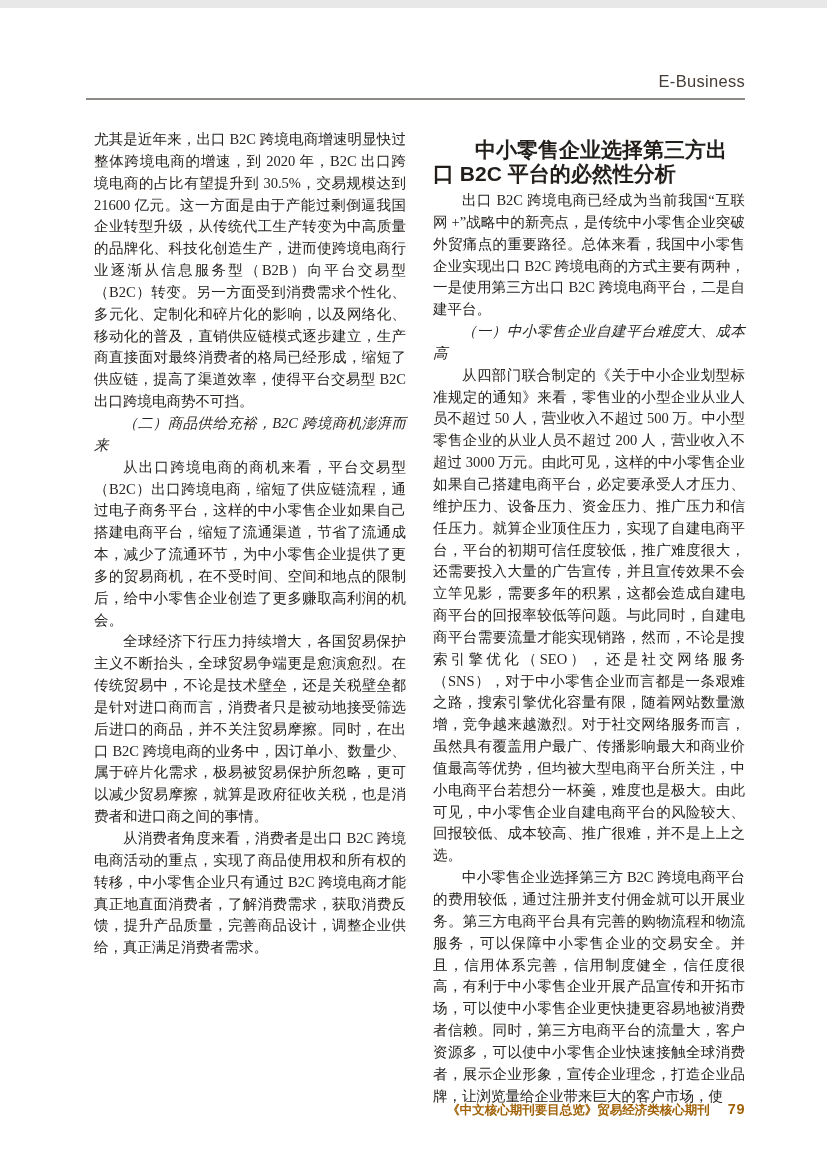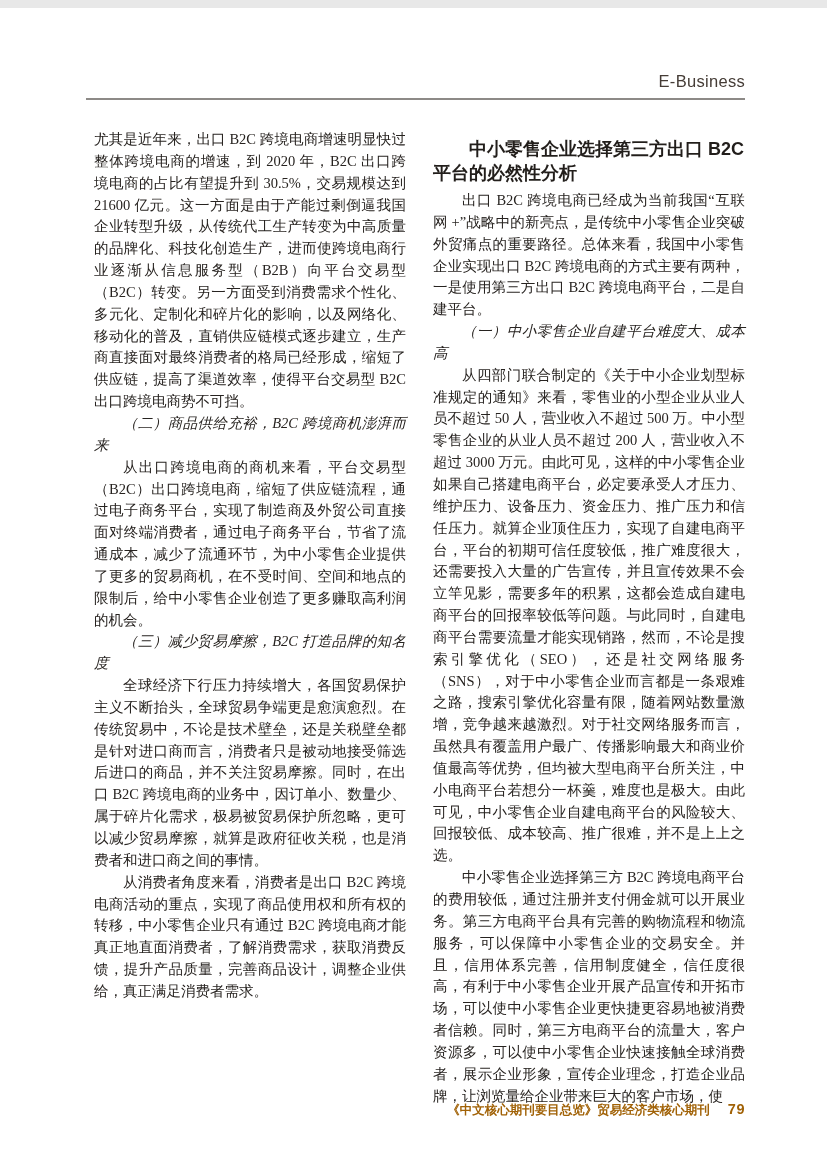--- a/index.html
+++ b/index.html
@@ -48,21 +48,21 @@
   }
   .col p { margin: 0; text-indent: 2em; }
   .col p.no-indent { text-indent: 0; }
   .col p.subhead {
     font-style: italic;
     font-weight: 400;
   }
   .col h2.section-heading {
     font-family: "Liberation Sans", "DejaVu Sans", sans-serif;
     font-weight: bold;
-    font-size: 18px;
+    font-size: 21px;
     line-height: 23.5px;
     text-indent: 2em;
     text-align: left;
     margin: 9px 0 5px 0;
     color: #221e1b;
   }
   .footer {
     position: absolute;
     left: 86px;
     right: 82px;
@@ -86,22 +86,21 @@
 <div class="page">
 
   <div class="header-label">E-Business</div>
   <div class="header-rule"></div>
 
   <div class="columns">
 
     <div class="col">
       <p class="no-indent">尤其是近年来，出口 B2C 跨境电商增速明显快过整体跨境电商的增速，到 2020 年，B2C 出口跨境电商的占比有望提升到 30.5%，交易规模达到 21600 亿元。这一方面是由于产能过剩倒逼我国企业转型升级，从传统代工生产转变为中高质量的品牌化、科技化创造生产，进而使跨境电商行业逐渐从信息服务型（B2B）向平台交易型（B2C）转变。另一方面受到消费需求个性化、多元化、定制化和碎片化的影响，以及网络化、移动化的普及，直销供应链模式逐步建立，生产商直接面对最终消费者的格局已经形成，缩短了供应链，提高了渠道效率，使得平台交易型 B2C 出口跨境电商势不可挡。</p>
       <p class="subhead">（二）商品供给充裕，B2C 跨境商机澎湃而来</p>
-      <p>从出口跨境电商的商机来看，平台交易型（B2C）出口跨境电商，缩短了供应链流程，通过电子商务平台，实现了制造商及外贸公司直接面对终端消费者，通过电子商务平台，节省了流通成本，减少了流通环节，为中小零售企业提供了更多的贸易商机，在不受时间、空间和地点的限制后，给中小零售企业创造了更多赚取高利润的机会。</p>
-      <p class="subhead">（三）减少贸易摩擦，B2C 打造品牌的知名度</p>
+      <p>从出口跨境电商的商机来看，平台交易型（B2C）出口跨境电商，缩短了供应链流程，通过电子商务平台，这样的中小零售企业如果自己搭建电商平台，缩短了流通渠道，节省了流通成本，减少了流通环节，为中小零售企业提供了更多的贸易商机，在不受时间、空间和地点的限制后，给中小零售企业创造了更多赚取高利润的机会。</p>
       <p>全球经济下行压力持续增大，各国贸易保护主义不断抬头，全球贸易争端更是愈演愈烈。在传统贸易中，不论是技术壁垒，还是关税壁垒都是针对进口商而言，消费者只是被动地接受筛选后进口的商品，并不关注贸易摩擦。同时，在出口 B2C 跨境电商的业务中，因订单小、数量少、属于碎片化需求，极易被贸易保护所忽略，更可以减少贸易摩擦，就算是政府征收关税，也是消费者和进口商之间的事情。</p>
       <p>从消费者角度来看，消费者是出口 B2C 跨境电商活动的重点，实现了商品使用权和所有权的转移，中小零售企业只有通过 B2C 跨境电商才能真正地直面消费者，了解消费需求，获取消费反馈，提升产品质量，完善商品设计，调整企业供给，真正满足消费者需求。</p>
 
     </div>
 
     <div class="col">
       <h2 class="section-heading">中小零售企业选择第三方出口 B2C 平台的必然性分析</h2>
       <p>出口 B2C 跨境电商已经成为当前我国“互联网 +”战略中的新亮点，是传统中小零售企业突破外贸痛点的重要路径。总体来看，我国中小零售企业实现出口 B2C 跨境电商的方式主要有两种，一是使用第三方出口 B2C 跨境电商平台，二是自建平台。</p>
       <p class="subhead">（一）中小零售企业自建平台难度大、成本高</p>
       <p>从四部门联合制定的《关于中小企业划型标准规定的通知》来看，零售业的小型企业从业人员不超过 50 人，营业收入不超过 500 万。中小型零售企业的从业人员不超过 200 人，营业收入不超过 3000 万元。由此可见，这样的中小零售企业如果自己搭建电商平台，必定要承受人才压力、维护压力、设备压力、资金压力、推广压力和信任压力。就算企业顶住压力，实现了自建电商平台，平台的初期可信任度较低，推广难度很大，还需要投入大量的广告宣传，并且宣传效果不会立竿见影，需要多年的积累，这都会造成自建电商平台的回报率较低等问题。与此同时，自建电商平台需要流量才能实现销路，然而，不论是搜索引擎优化（SEO），还是社交网络服务（SNS），对于中小零售企业而言都是一条艰难之路，搜索引擎优化容量有限，随着网站数量激增，竞争越来越激烈。对于社交网络服务而言，虽然具有覆盖用户最广、传播影响最大和商业价值最高等优势，但均被大型电商平台所关注，中小电商平台若想分一杯羹，难度也是极大。由此可见，中小零售企业自建电商平台的风险较大、回报较低、成本较高、推广很难，并不是上上之选。</p>

